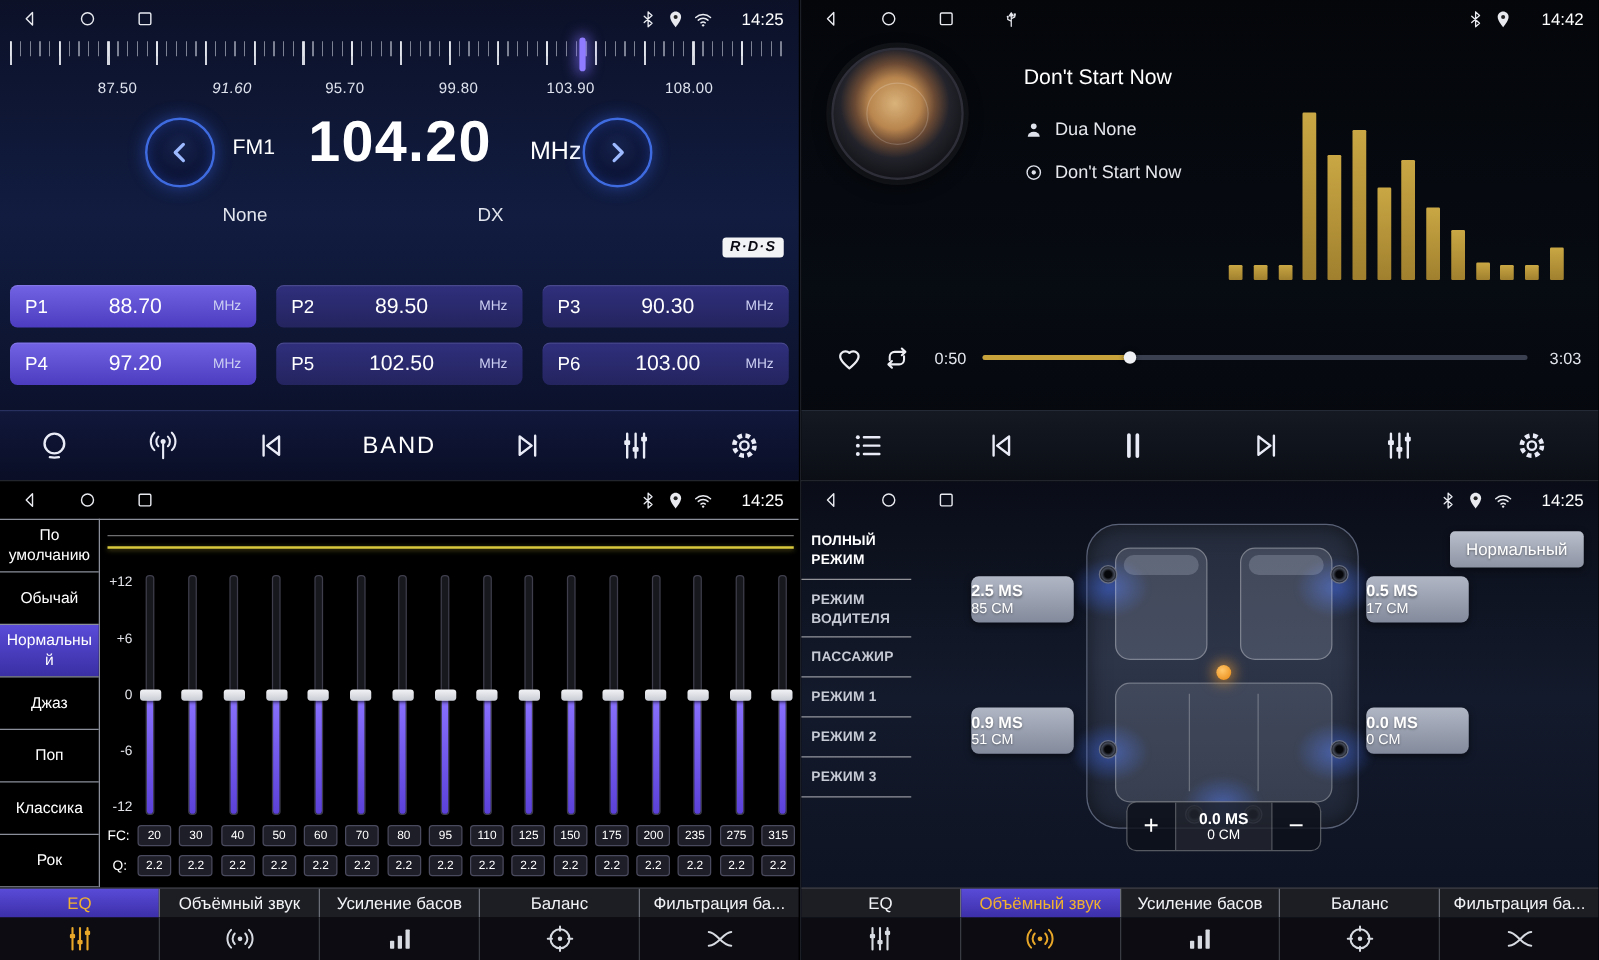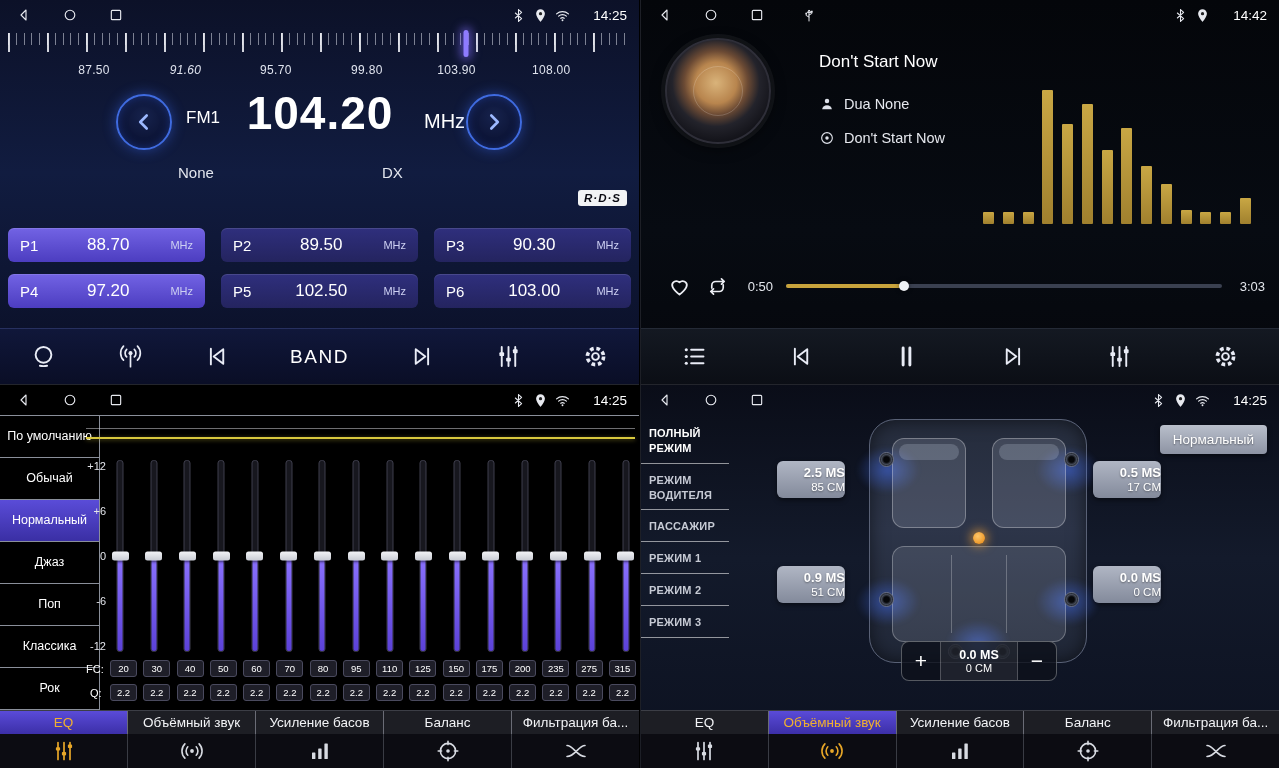--- a/index.html
+++ b/index.html
@@ -61,21 +61,21 @@
   .vbar{width:11px;background:linear-gradient(180deg,#c9a744,#a0802e);border-radius:1px}
   .progress-row{position:absolute;left:26px;right:14px;top:270px;height:32px;display:flex;align-items:center;gap:13px;color:#e3e6ec;font-size:13px}
   .p-ic{width:25px;height:25px;color:#eceef4;cursor:pointer}
   .ptime{min-width:30px;text-align:right}
   .progress-track{flex:1;height:4px;background:#3a4050;border-radius:2px;position:relative;cursor:pointer}
   .progress-fill{position:absolute;left:0;top:0;bottom:0;background:#c8a33c;border-radius:2px}
   .progress-knob{position:absolute;top:50%;transform:translate(-50%,-50%);width:10px;height:10px;border-radius:50%;background:#eef0f4;box-shadow:0 0 4px rgba(0,0,0,.5)}
   .player-toolbar{position:absolute;left:0;right:0;bottom:0;height:56px;display:flex;align-items:center;justify-content:space-around;background:linear-gradient(180deg,#141922,#0b0e15);border-top:1px solid #242a36}
 
   
-  .eq-sidebar{position:absolute;left:0;top:30px;bottom:58px;width:100px;border-right:1px solid #8a8f9a;border-top:1px solid #8a8f9a;display:flex;flex-direction:column;background:#000}
+  .eq-sidebar{position:absolute;left:0;top:30px;bottom:58px;width:80px;border-right:1px solid #8a8f9a;border-top:1px solid #8a8f9a;display:flex;flex-direction:column;background:#000}
   .eq-side-item{flex:1;display:flex;align-items:center;justify-content:center;text-align:center;color:#fff;font-size:12.5px;line-height:1.25;border-bottom:1px solid #8a8f9a;padding:2px 3px;cursor:pointer;word-break:break-word}
   .eq-side-item.active{background:linear-gradient(180deg,#5a4cd8,#3a2fa4)}
   .eq-panel{position:absolute;left:80px;right:0;top:30px;bottom:58px;border-top:1px solid #8a8f9a}
   .curve-white{position:absolute;left:6px;right:4px;top:12px;height:1px;background:rgba(200,200,205,.55)}
   .curve-yellow{position:absolute;left:6px;right:4px;top:21px;height:2px;background:#d8c83e;box-shadow:0 1px 4px rgba(216,200,62,.45)}
   .db-scale{position:absolute;left:0;top:44px;height:192px;width:26px;display:flex;flex-direction:column;justify-content:space-between;align-items:flex-end;color:#e2e4ea;font-size:11px}
   .eq-sliders{position:absolute;left:30px;right:3px;top:44px;height:192px;display:flex;justify-content:space-between}
   .slider{width:20px;position:relative;cursor:pointer}
   .track{position:absolute;left:50%;transform:translateX(-50%);top:0;bottom:0;width:7px;background:#17171e;border:1px solid #3e3e4c;border-radius:3px}
   .fill{position:absolute;left:0;right:0;bottom:0;height:50%;background:linear-gradient(180deg,#8b72ff,#5b41d8);border-radius:0 0 3px 3px}
@@ -109,21 +109,21 @@
   .seat::before{content:"";position:absolute;left:6px;right:6px;top:5px;height:16px;border-radius:8px;background:rgba(206,214,230,.22)}
   .seat-fl{left:22px;top:18px;width:74px;height:90px}
   .seat-fr{left:122px;top:18px;width:74px;height:90px}
   .bench{position:absolute;left:22px;top:126px;width:174px;height:96px;border-radius:12px;background:rgba(206,214,230,.13);border:1px solid rgba(255,255,255,.28)}
   .bench::before,.bench::after{content:"";position:absolute;top:8px;bottom:8px;width:1px;background:rgba(255,255,255,.25)}
   .bench::before{left:58px}
   .bench::after{right:58px}
   .spk{position:absolute;width:15px;height:15px;border-radius:50%;background:radial-gradient(circle,#06070a 30%,#454b59 55%,#10131a 75%);border:1px solid #6a7082}
   .glow{position:absolute;width:64px;height:48px;border-radius:50%;background:radial-gradient(ellipse,rgba(70,115,255,.5),rgba(70,115,255,0) 70%);filter:blur(2px);pointer-events:none}
   .center-dot{position:absolute;left:103px;top:112px;width:12px;height:12px;border-radius:50%;background:radial-gradient(circle at 40% 35%,#ffc76a,#e8860f);box-shadow:0 0 10px 3px rgba(255,165,50,.55)}
-  .delay-badge{position:absolute;width:68px;padding:4px 0 5px;border-radius:6px;background:linear-gradient(180deg,#b0b6c4,#838a9b);text-align:right;color:#fff;box-shadow:0 2px 5px rgba(0,0,0,.5);cursor:pointer;text-shadow:0 1px 2px rgba(0,0,0,.4)}
+  .delay-badge{position:absolute;width:82px;padding:4px 0 5px;border-radius:6px;background:linear-gradient(180deg,#b0b6c4,#838a9b);text-align:left;color:#fff;box-shadow:0 2px 5px rgba(0,0,0,.5);cursor:pointer;text-shadow:0 1px 2px rgba(0,0,0,.4)}
   .delay-ms{font-size:13px;font-weight:bold}
   .delay-cm{font-size:11.5px;margin-top:1px}
   .badge-fl{left:136px;top:76px}
   .badge-fr{left:452px;top:76px}
   .badge-rl{left:136px;top:181px}
   .badge-rr{left:452px;top:181px}
   .stepper{position:absolute;left:260px;top:256px;width:156px;height:40px;display:flex;align-items:stretch;background:rgba(12,16,26,.8);border:1px solid rgba(255,255,255,.3);border-radius:8px;overflow:hidden;z-index:4}
   .step-btn{width:38px;display:flex;align-items:center;justify-content:center;color:#fff;font-size:21px;cursor:pointer}
   .step-val{flex:1;display:flex;flex-direction:column;align-items:center;justify-content:center;background:rgba(255,255,255,.07);border-left:1px solid rgba(255,255,255,.22);border-right:1px solid rgba(255,255,255,.22)}
   .step-ms{font-size:12.5px;font-weight:bold}

